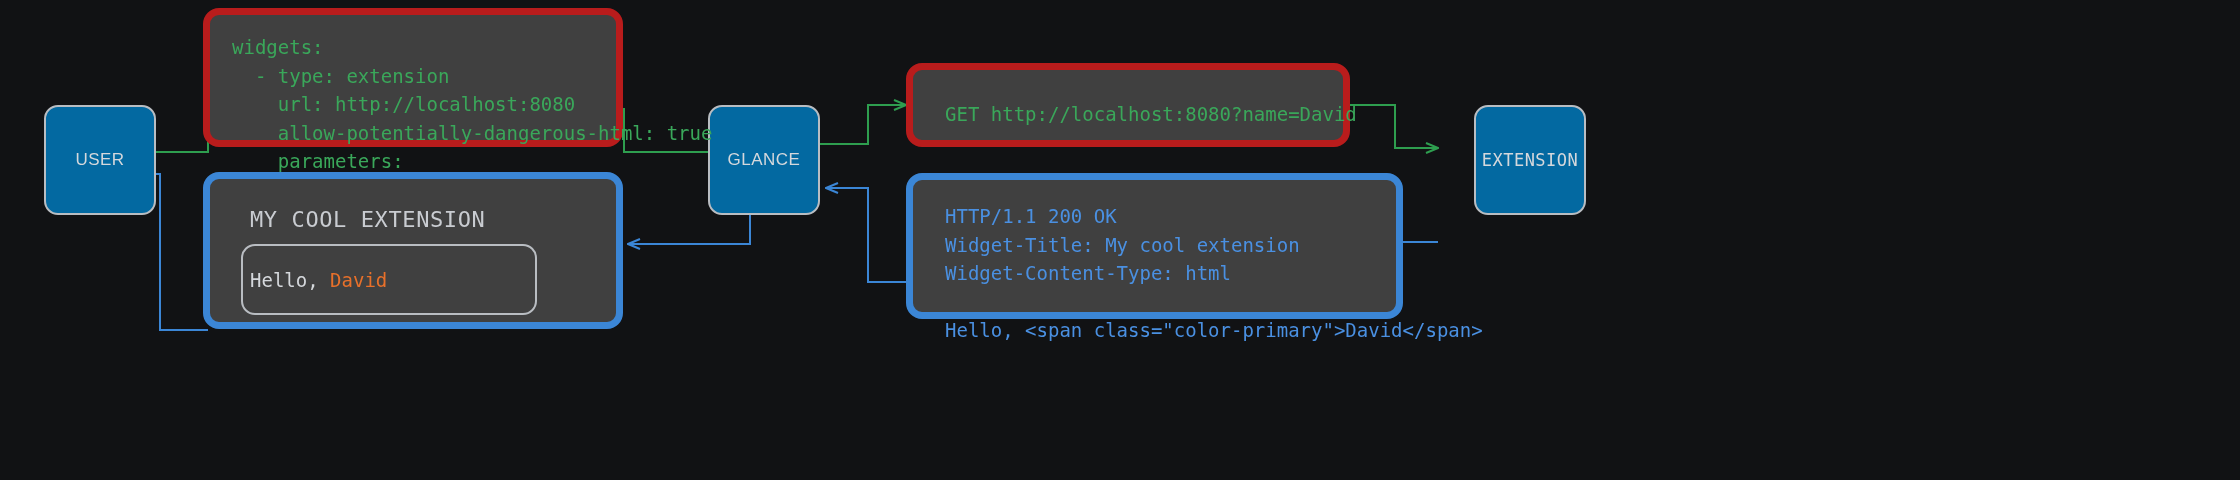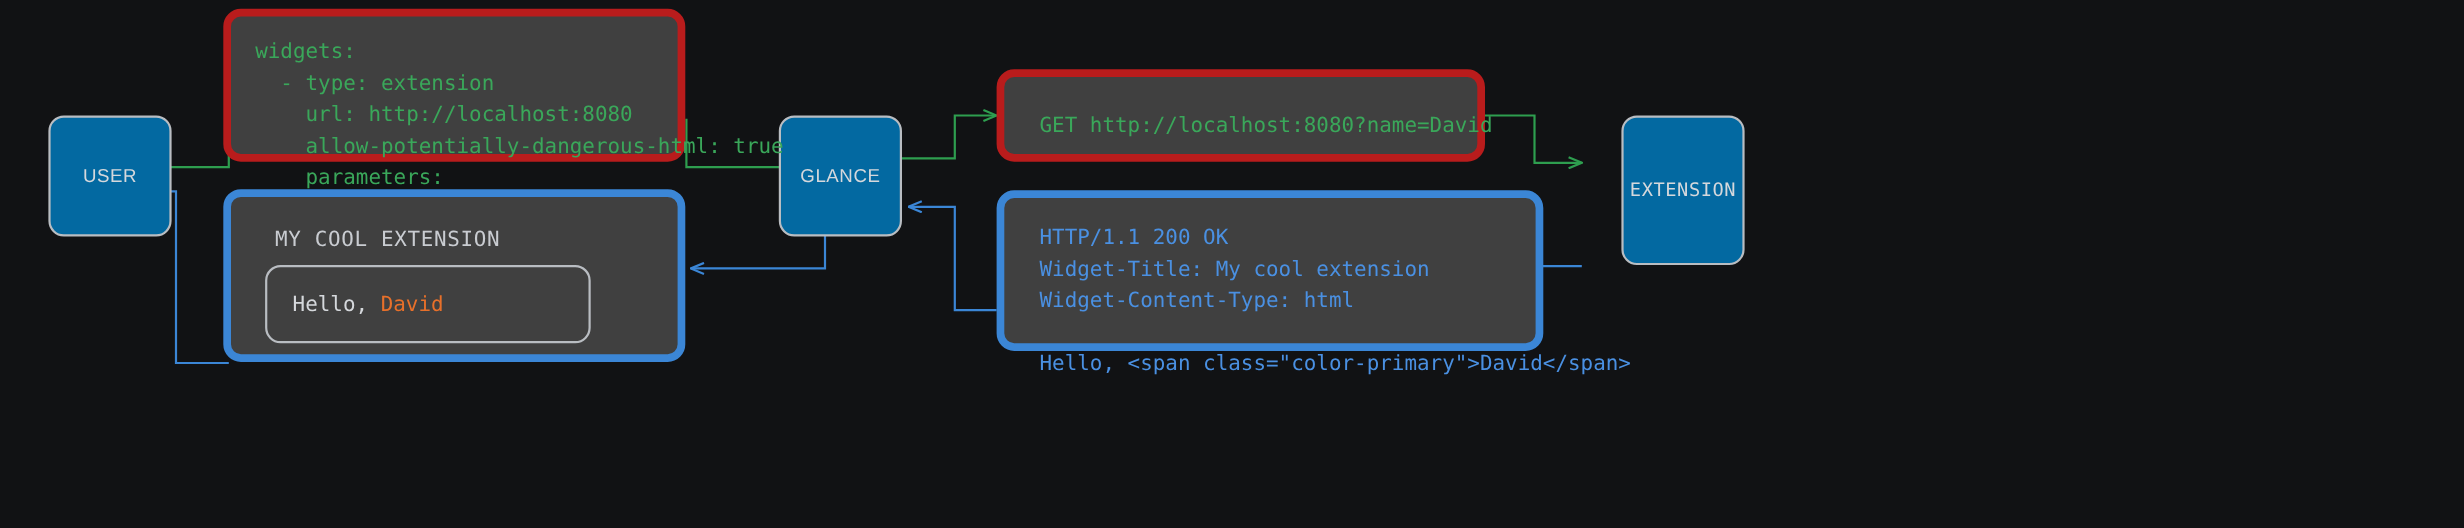--- a/index.html
+++ b/index.html
@@ -55,21 +55,21 @@
   .code {
     white-space: pre;
     font-family: "DejaVu Sans Mono", "Liberation Mono", monospace;
     font-size: 19px;
     line-height: 28.5px;
   }
   .code.green { color: #3aa75a; }
   .code.blue  { color: #4a90e2; }
   .widget-title {
     font-family: "DejaVu Sans Mono", "Liberation Mono", monospace;
-    font-size: 19px;
+    font-size: 22px;
     color: #c9ccd1;
     letter-spacing: 0.6px;
   }
   .widget-inner {
     border: 2px solid #b9bdc2;
     border-radius: 14px;
     box-sizing: border-box;
   }
   .widget-body {
     font-family: "DejaVu Sans Mono", "Liberation Mono", monospace;
@@ -128,21 +128,21 @@
   </svg>
 
   <div class="node" style="left:8px; top:105px; width:112px; height:110px;">
     <span class="node-label sans">USER</span>
   </div>
 
   <div class="node" style="left:672px; top:105px; width:112px; height:110px;">
     <span class="node-label sans">GLANCE</span>
   </div>
 
-  <div class="node" style="left:1438px; top:105px; width:112px; height:136px;">
+  <div class="node" style="left:1438px; top:105px; width:112px; height:110px;">
     <span class="node-label mono">EXTENSION</span>
   </div>
 
   <div class="panel" style="left:203px; top:8px; width:420px; height:139px;">
     <div class="code green" style="padding:18px 0 0 22px;">widgets:
   - type: extension
     url: http://localhost:8080
     allow-potentially-dangerous-html: true
     parameters:
       name: David</div>
@@ -156,17 +156,17 @@
     <div class="code blue" style="padding:22px 0 0 32px;">HTTP/1.1 200 OK
 Widget-Title: My cool extension
 Widget-Content-Type: html
 
 Hello, &lt;span class="color-primary"&gt;David&lt;/span&gt;</div>
   </div>
 
   <div class="panel blue" style="left:203px; top:172px; width:420px; height:157px;">
     <div class="widget-title" style="margin:28px 0 0 40px;">MY COOL EXTENSION</div>
     <div class="widget-inner" style="margin:12px 0 0 31px; width:296px; height:71px; display:flex; align-items:center;">
-      <div class="widget-body" style="padding-left:23px;"><span>Hello, </span><span class="accent-name">David</span></div>
+      <div class="widget-body" style="padding-left:7px;"><span>Hello, </span><span class="accent-name">David</span></div>
     </div>
   </div>
 
 </div>
 
 </body></html>

